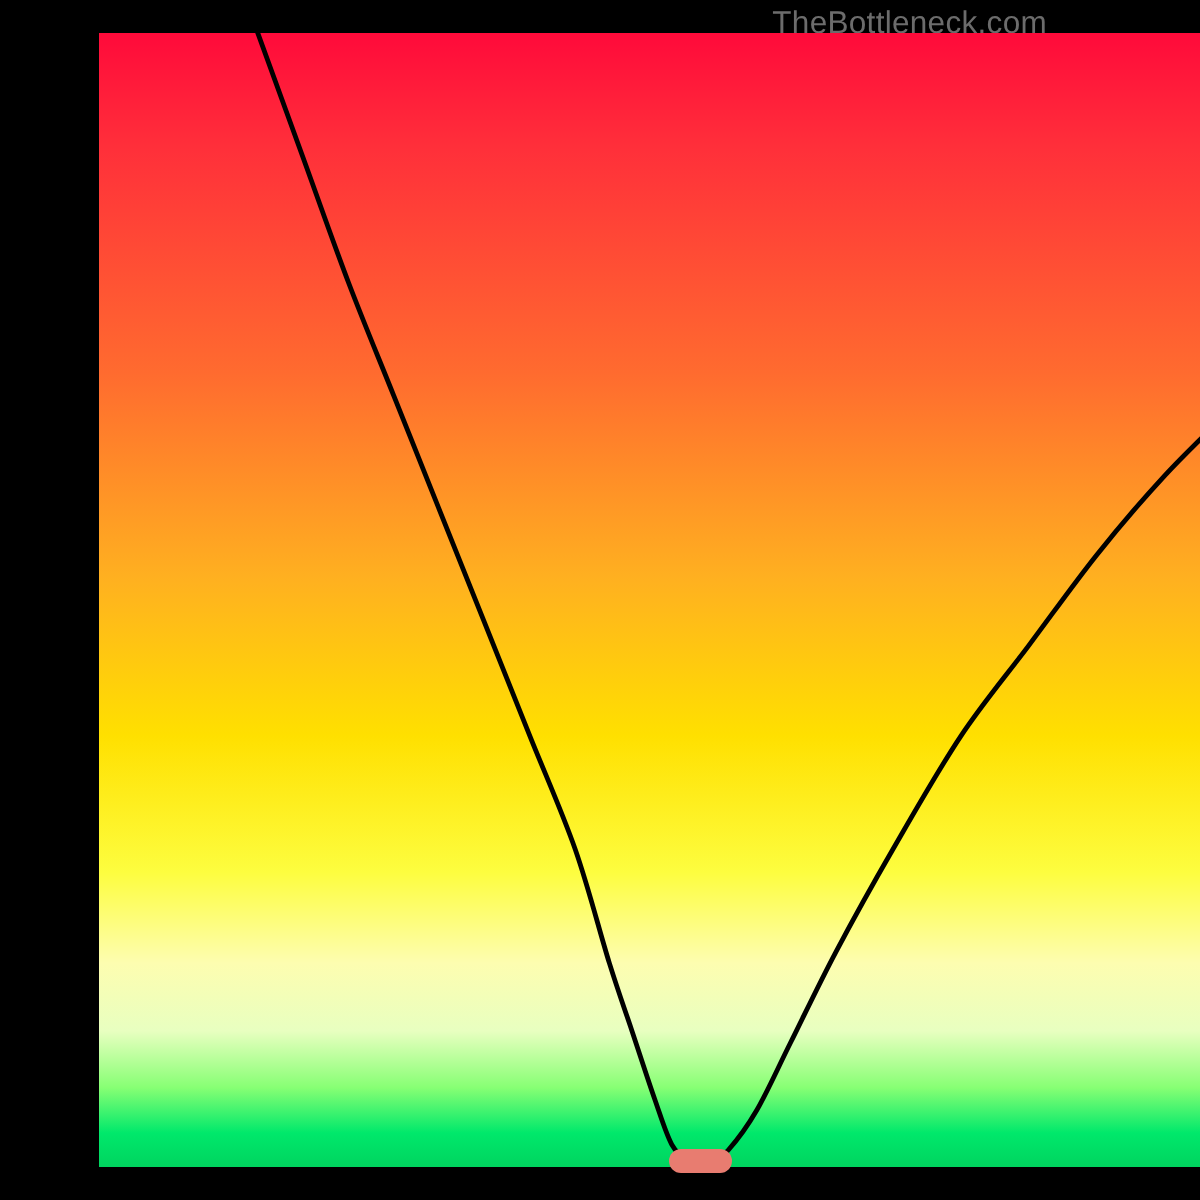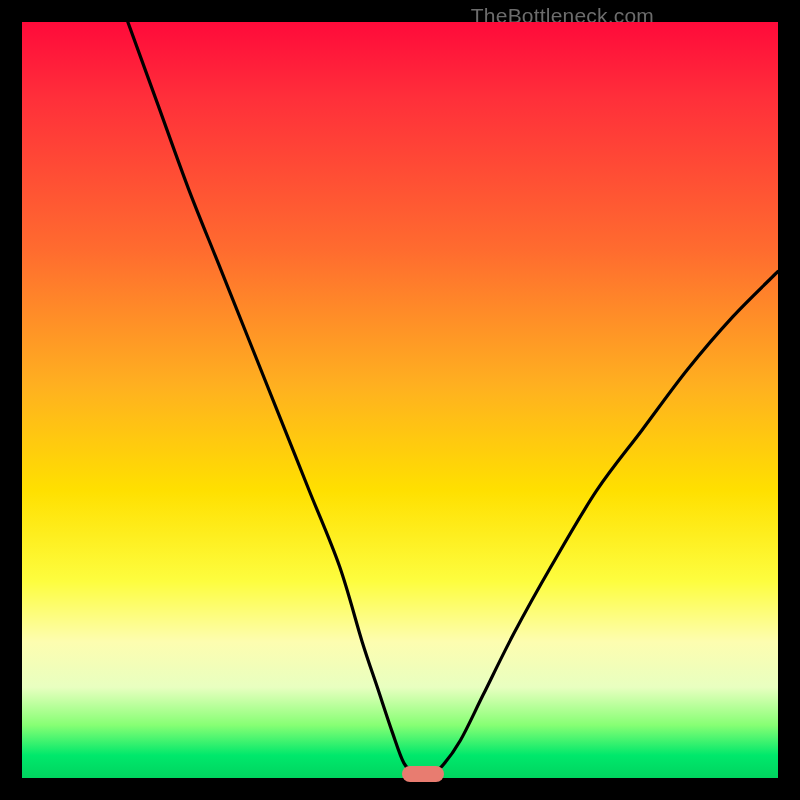--- a/index.html
+++ b/index.html
@@ -9,20 +9,21 @@
     height: 800px;
     background: #000;
     overflow: hidden;
     font-family: Arial, Helvetica, sans-serif;
   }
   .frame {
     position: relative;
     width: 664px;
     height: 800px;
     background: #000;
+    margin-left: 44px;
   }
   .plot {
     position: absolute;
     left: 22px;
     top: 22px;
     width: 756px;
     height: 756px;
     background: linear-gradient(
       to bottom,
       #ff0a3a 0%,

